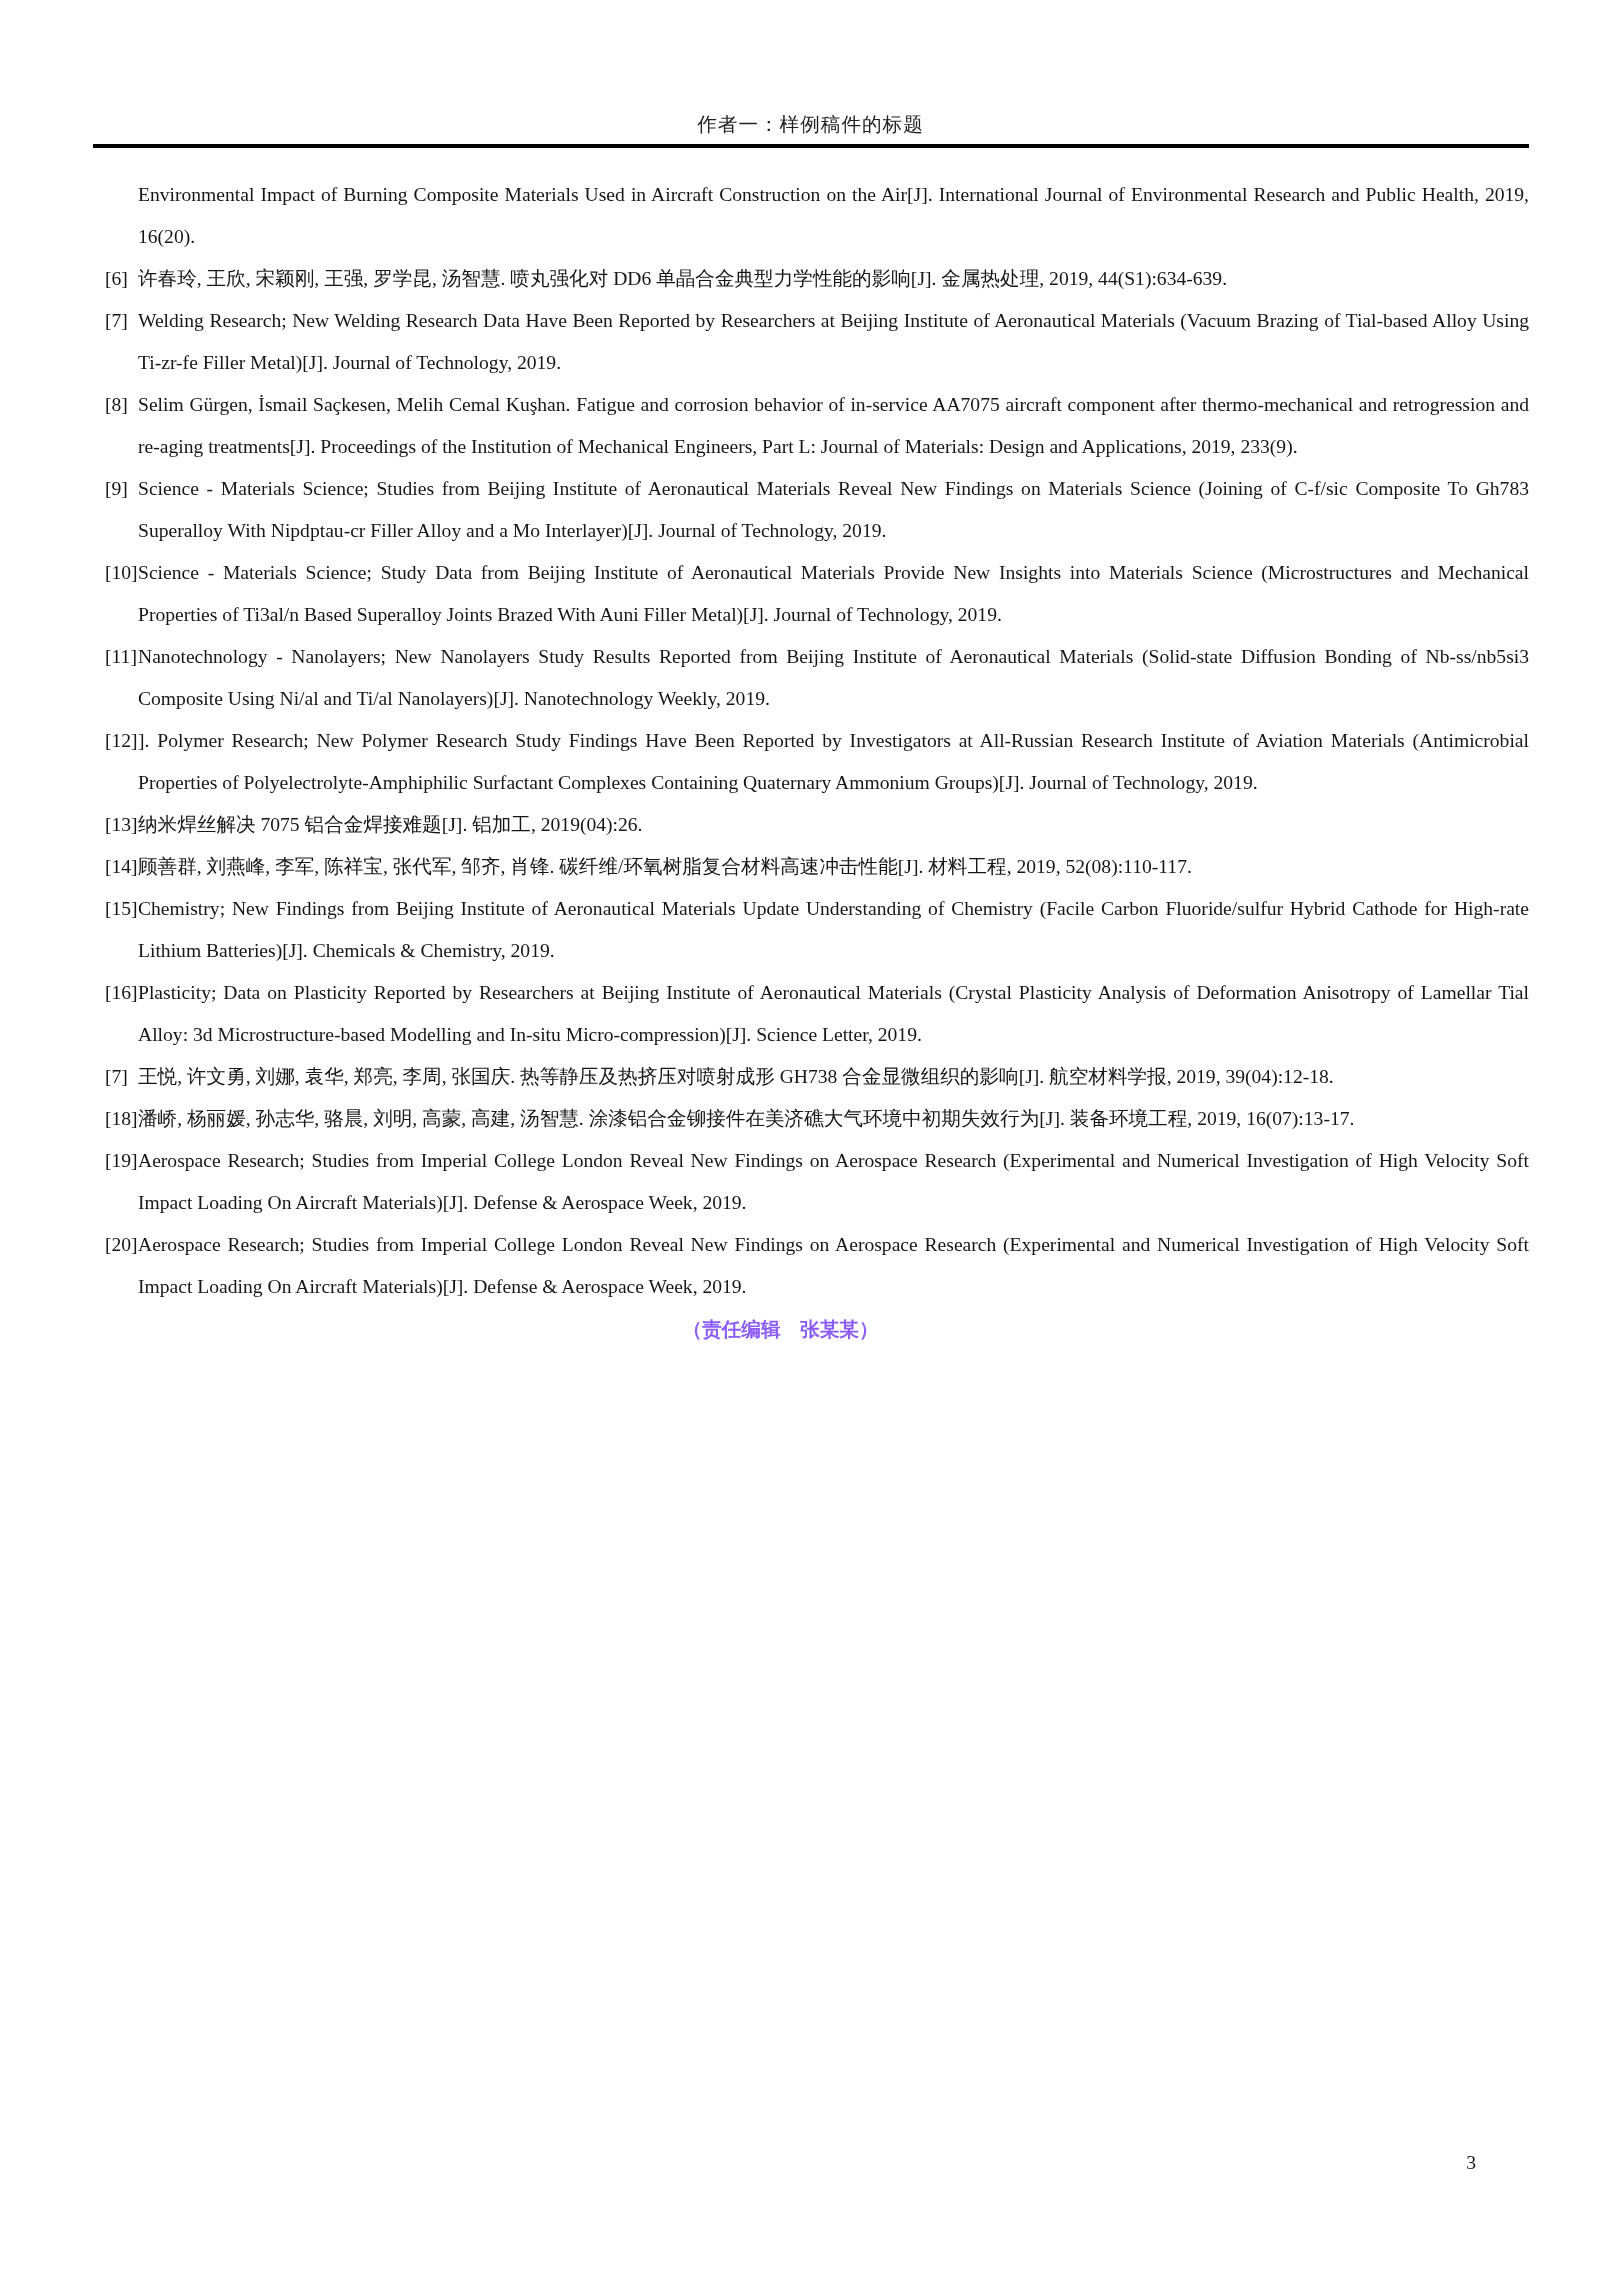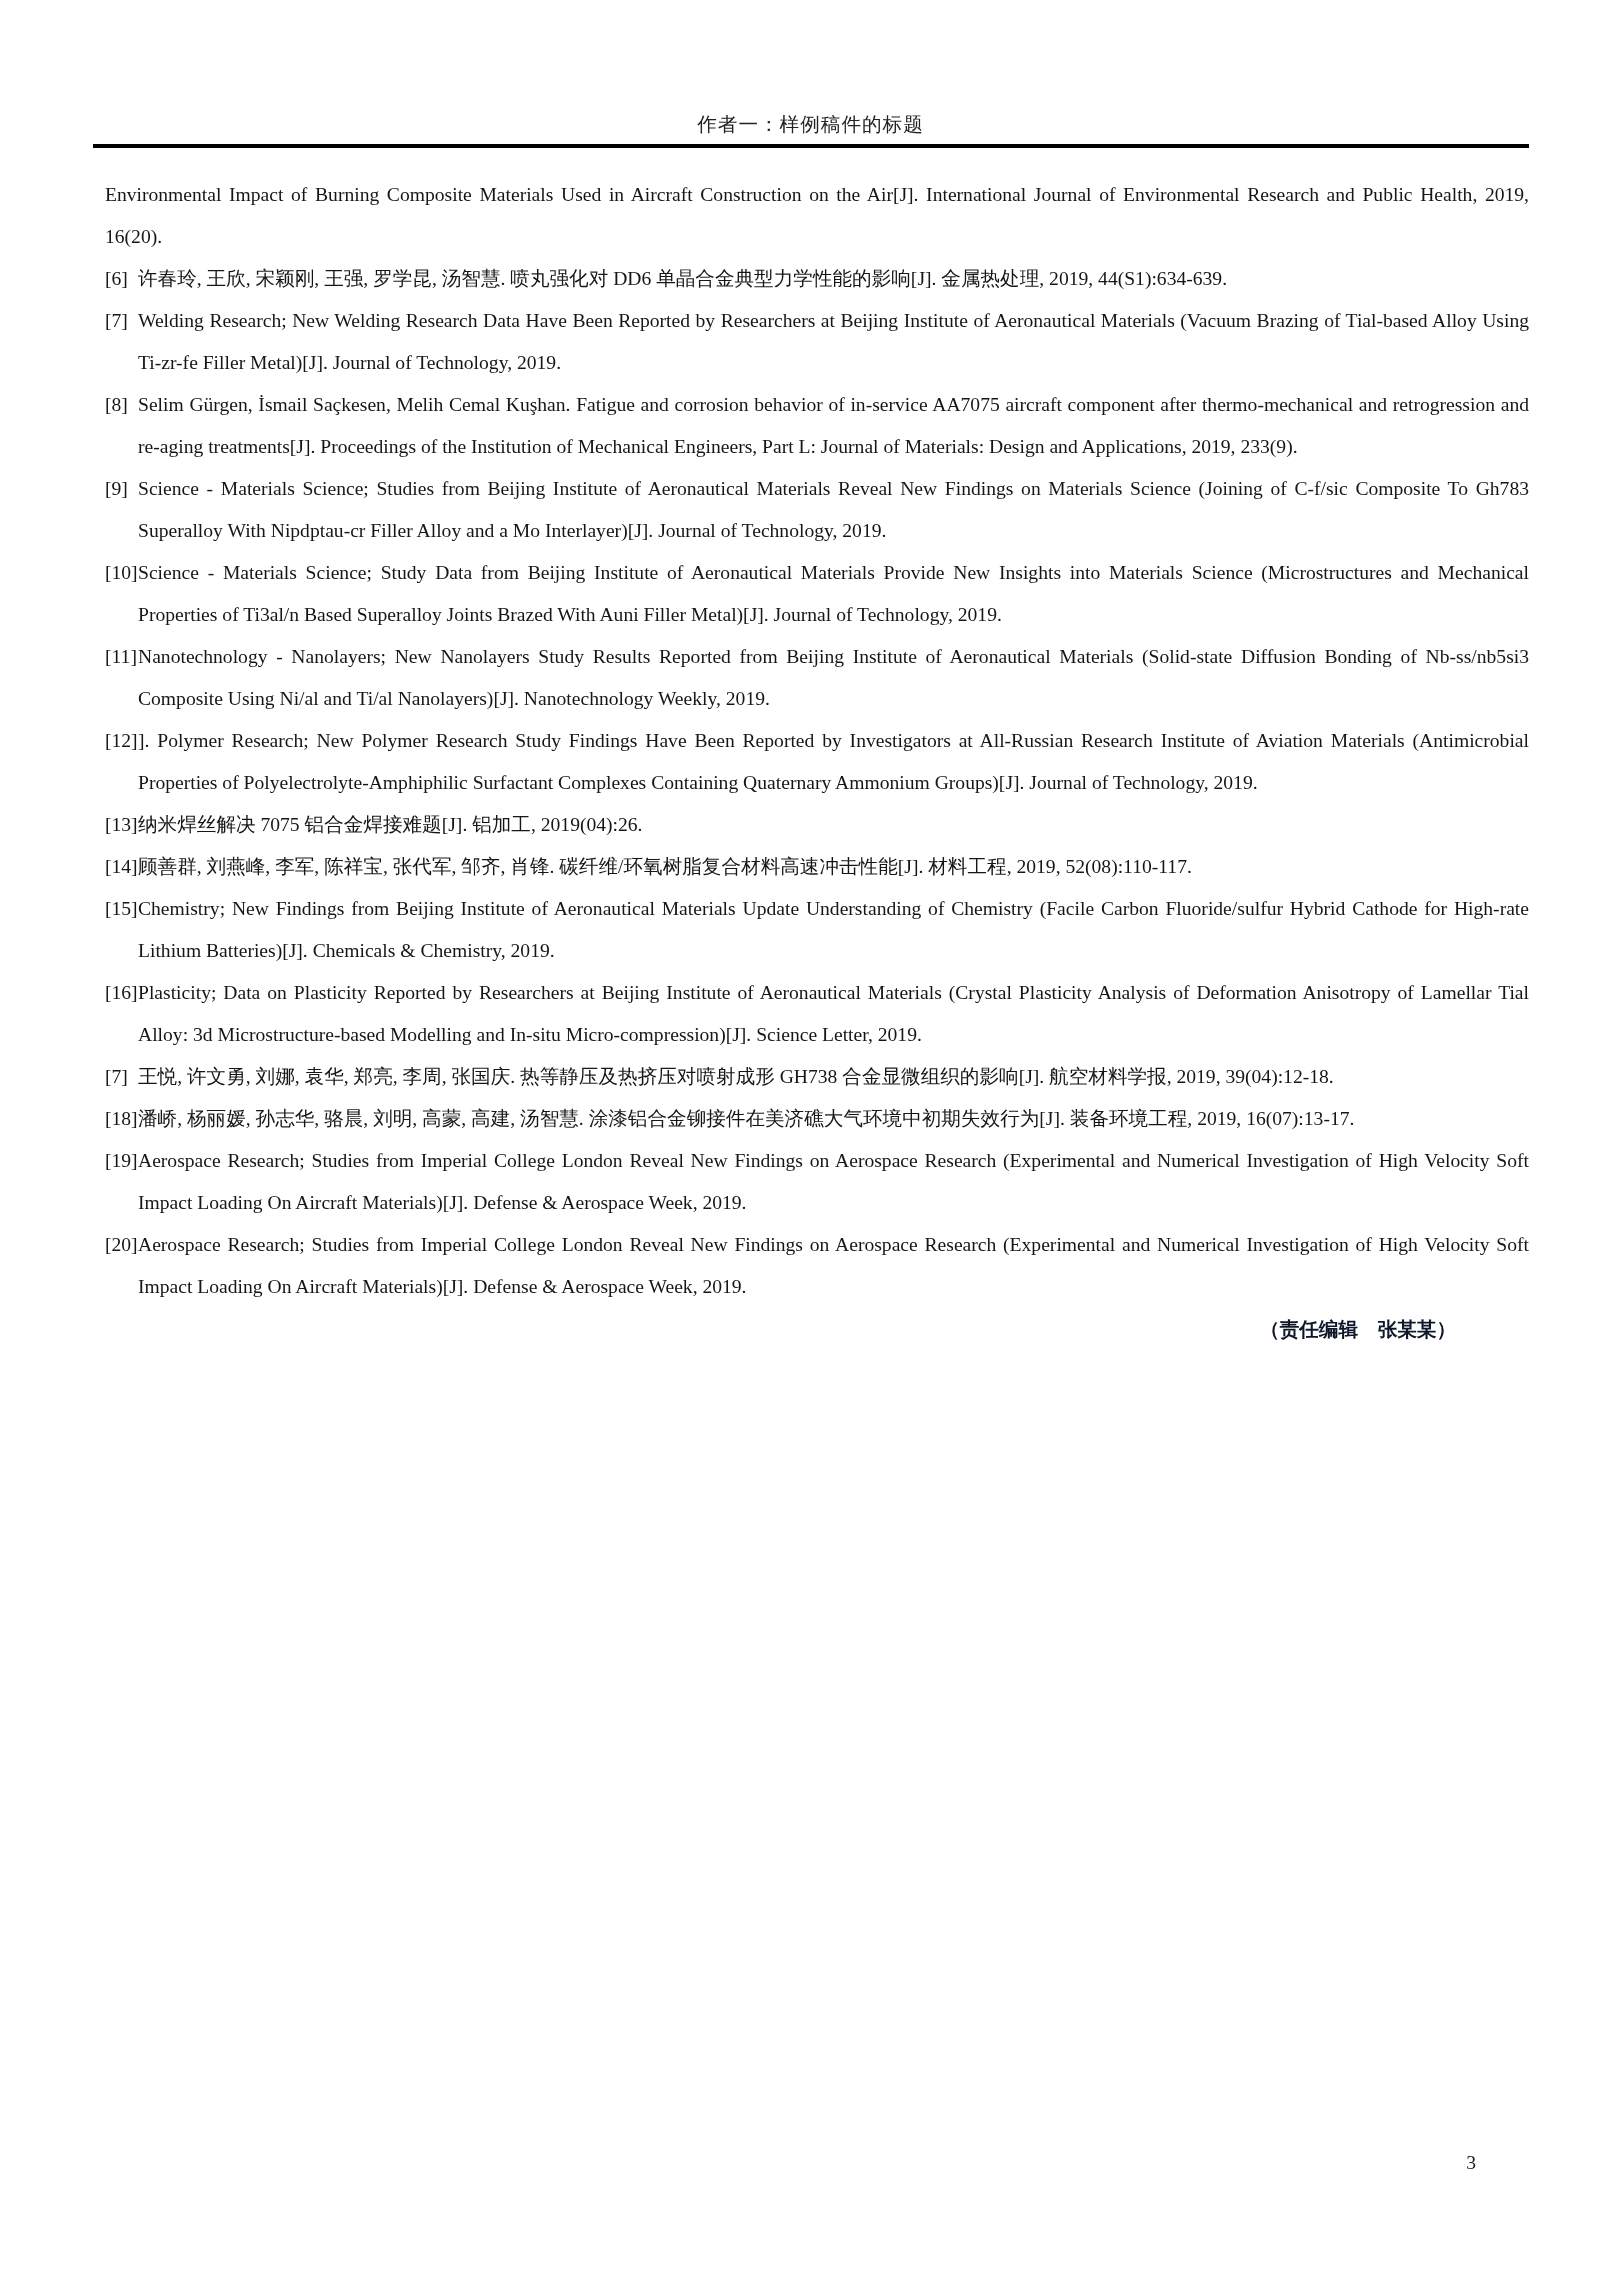--- a/index.html
+++ b/index.html
@@ -24,40 +24,41 @@
     background:#000;
     margin:7.8px 92px 0 93px;
   }
   .refs{
     margin:25.5px 92px 0 105px;
     font-size:19.6px;
     line-height:42px;
     text-align:justify;
   }
   .carryover{
+    margin-left:33px;
     text-align:justify;
   }
   .ref{
     padding-left:33px;
     text-indent:-33px;
     text-align:justify;
   }
   .ref .num{
     display:inline-block;
     width:33px;
     text-indent:0;
   }
   .editor-line{
-    text-align:right;
+    text-align:center;
     padding-right:73px;
     font-weight:bold;
     font-family:"Liberation Sans","DejaVu Sans",sans-serif;
     font-size:19.6px;
     line-height:42px;
-    color:#0f172a;
+    color:#8b5cf6;
   }
   .page-number{
     position:absolute;
     top:2152px;
     right:145px;
     font-size:19.6px;
     color:#1a1a1a;
   }
 </style>
 </head>

